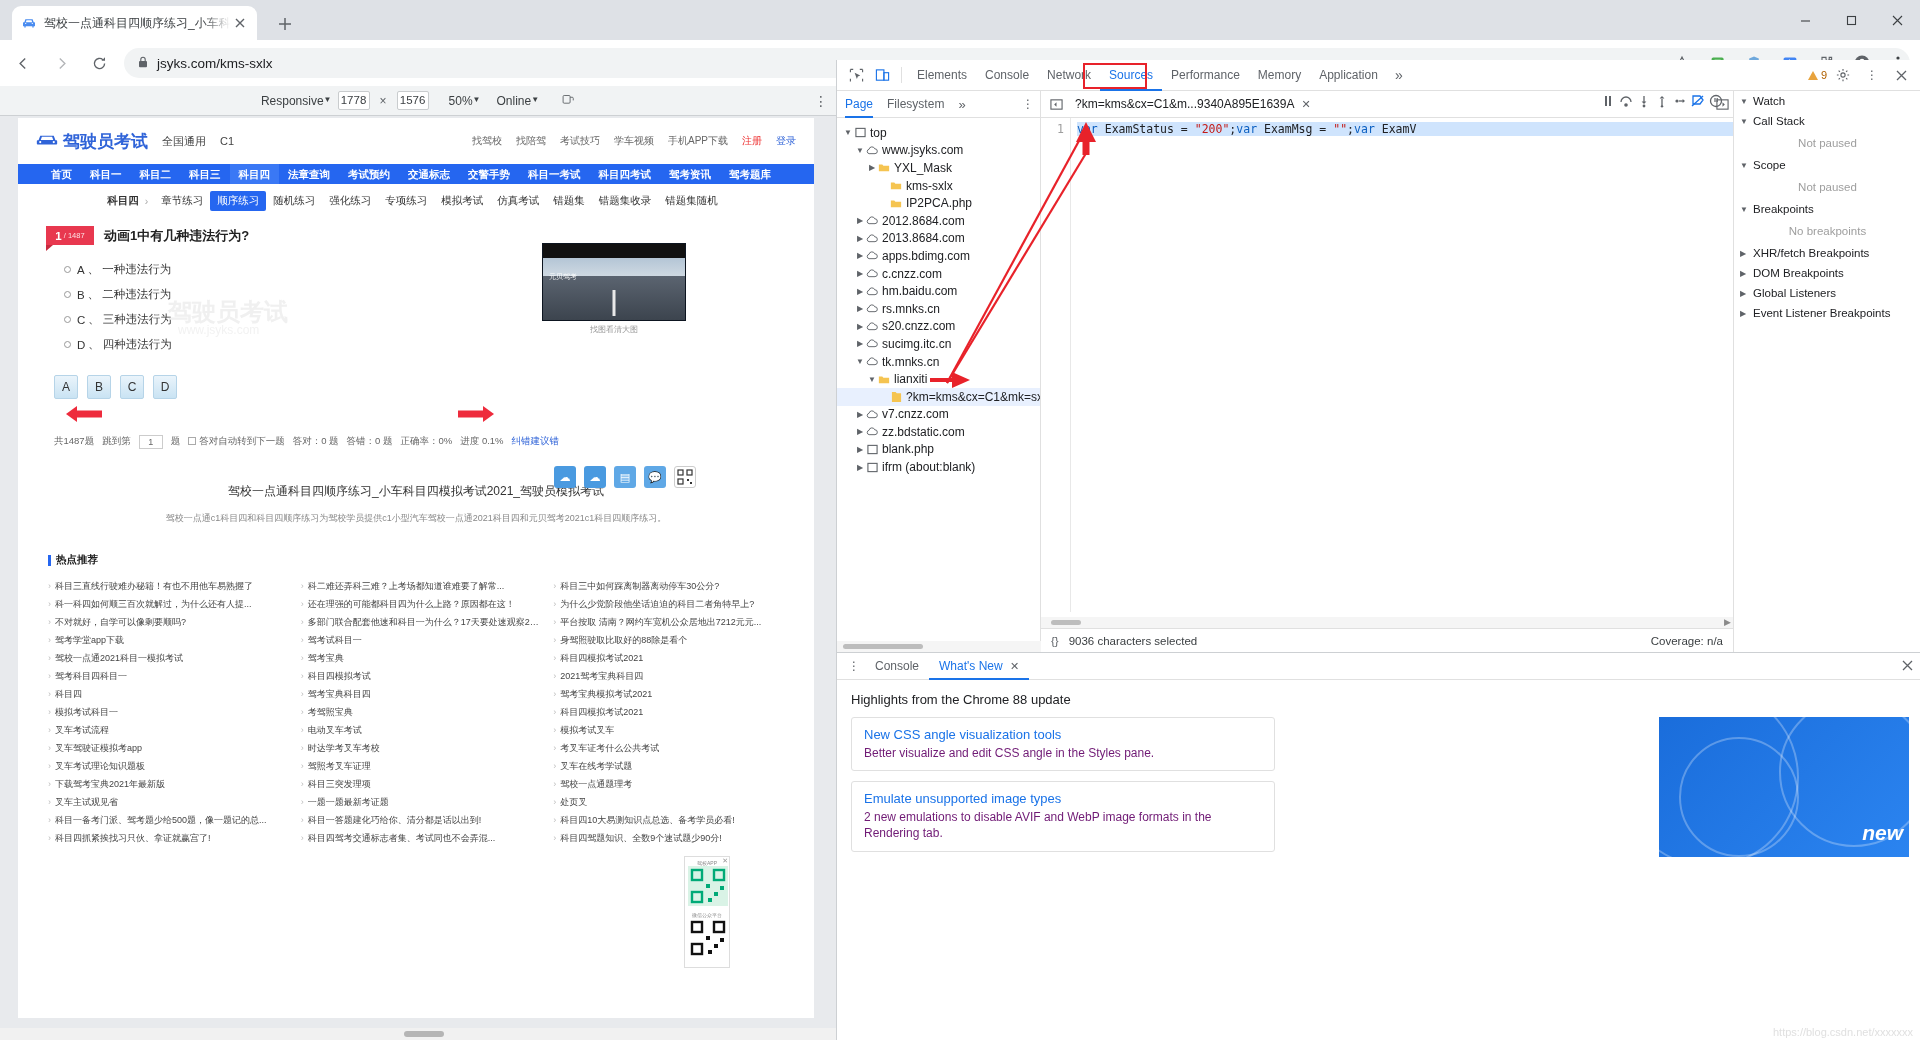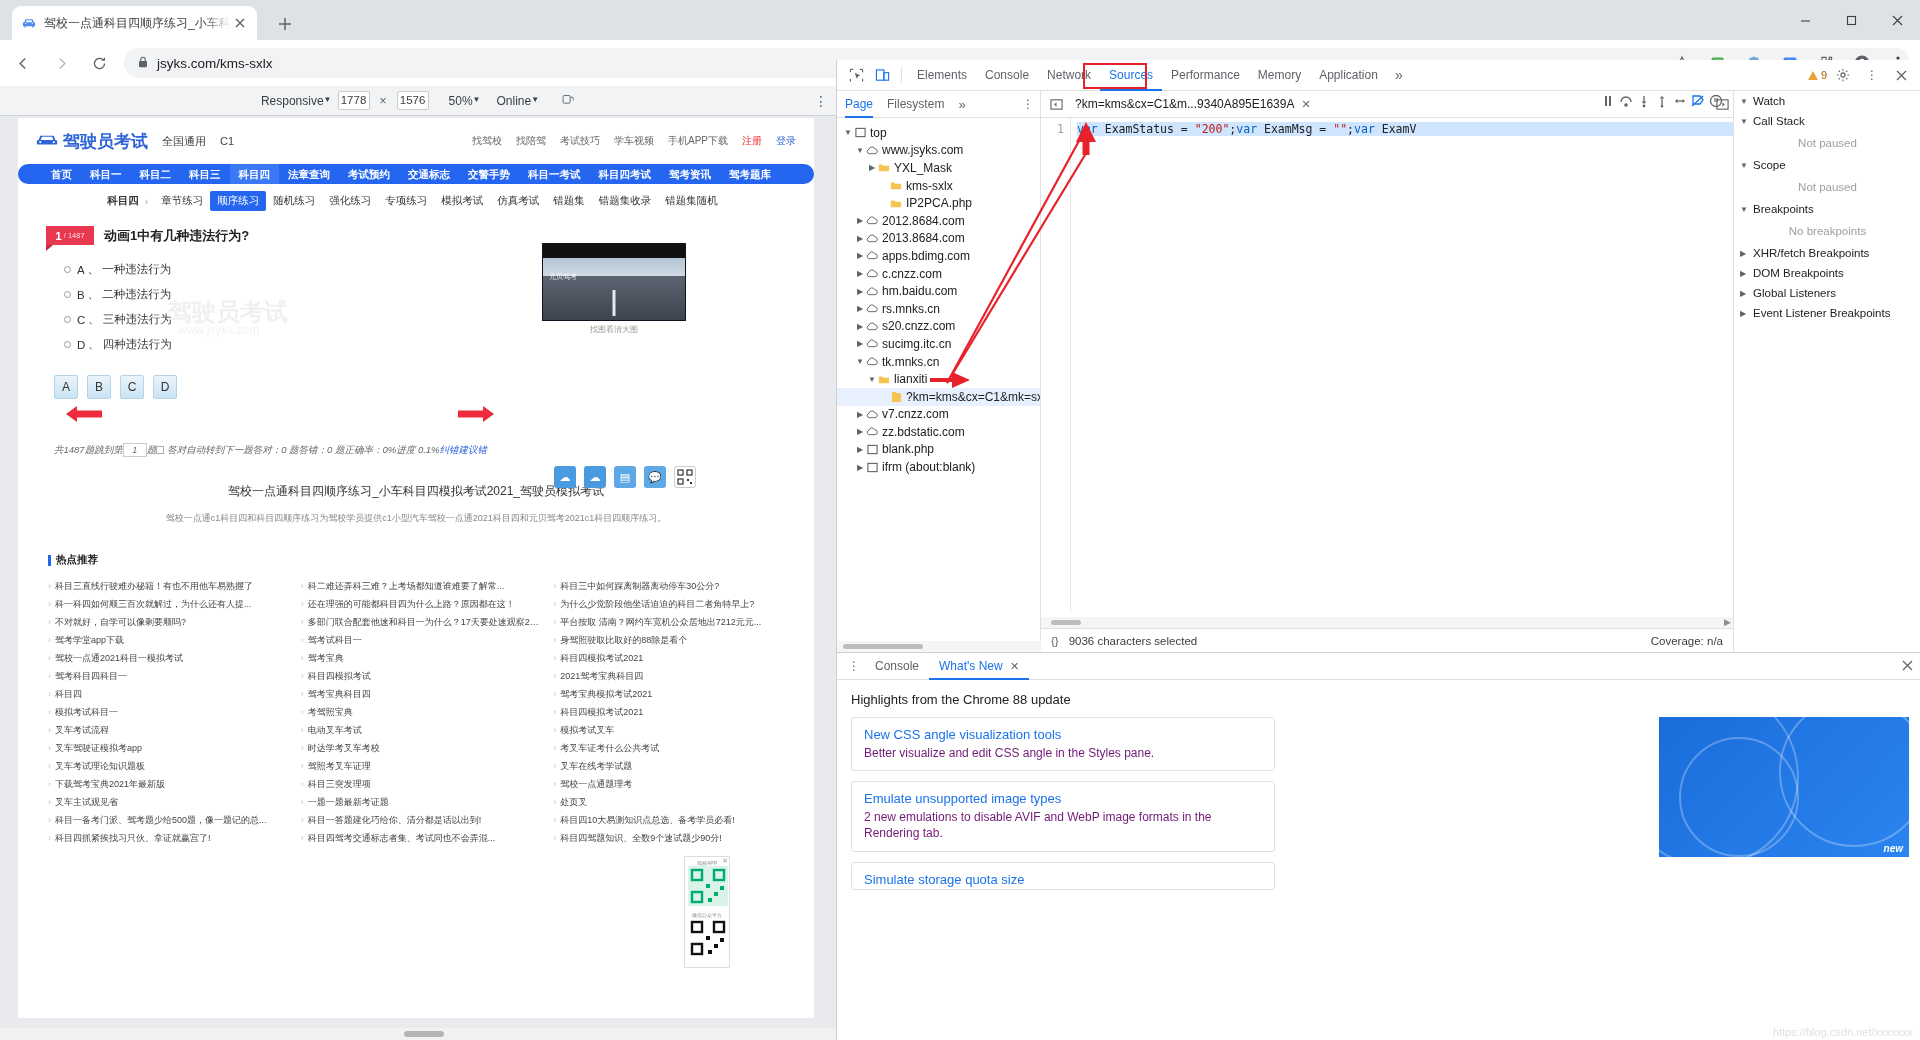--- a/index.html
+++ b/index.html
@@ -60,21 +60,21 @@
   
   .site-top { height:46px; display:flex; align-items:center; padding:0 18px; }
   .logo { display:flex; align-items:center; gap:5px; }
   .logo-text { color:#2f63d8; font-size:17px; font-weight:bold; font-family:"DejaVu Sans","Liberation Sans",sans-serif; }
   .logo-sub { font-size:11px; color:#444; margin-left:14px; }
   .logo-sub2 { font-size:11px; color:#444; margin-left:14px; }
   .top-links { margin-left:auto; display:flex; align-items:center; gap:14px; font-size:10px; color:#666; }
   .top-links .reg { color:#e33; }
   .top-links .login { color:#2f63d8; }
 
-  .nav { height:20px; background:#2566f0; display:flex; align-items:center; padding-left:24px; gap:0;border-radius:10px; }
+  .nav { height:20px; background:#2566f0; display:flex; align-items:center; padding-left:24px; gap:0; }
   .nav a { color:#fff; font-size:10.5px; font-weight:bold; padding:0 9px; line-height:20px; text-decoration:none; white-space:nowrap;}
   .nav a.on { background:#3a78f5; }
 
   .subnav { height:34px; display:flex; align-items:center; justify-content:center; gap:0; font-size:10.5px; color:#333; }
   .subnav .crumb { font-weight:bold; margin-right:6px; }
   .subnav .sep { color:#aaa; margin-right:6px; }
   .subnav a { color:#333; text-decoration:none; padding:3px 7px; }
   .subnav a.on { background:#2566f0; color:#fff; border-radius:2px; }
 
   .qwrap { position:relative; padding:8px 0 0 0; }
@@ -109,21 +109,21 @@
   .toolicons { position:absolute; right:118px; top:248px; display:flex; gap:8px; }
   .toolicons .ti { width:22px; height:22px; border-radius:3px; display:flex; align-items:center; justify-content:center;
     font-size:11px; color:#fff; }
   .ti.b1 { background:#4a9ae0; } .ti.b2 { background:#4a9ae0; } .ti.b3 { background:#5fa8e6; }
   .ti.b4 { background:#5fa8e6; } .ti.qr { background:#fff; border:1px solid #ccc; color:#333; }
 
   .arrows { position:relative; height:36px; }
   .arr-l { position:absolute; left:48px; top:6px; width:36px; height:18px; }
   .arr-r { position:absolute; left:440px; top:6px; width:36px; height:18px; }
 
-  .statsrow { display:flex; align-items:flex-end; font-size:9.5px; color:#666; padding-left:36px; height:22px;font-style:italic; }
+  .statsrow { display:flex; align-items:flex-start; font-size:9.5px; color:#666; padding-left:36px; gap:8px; height:22px; }
   .statsrow .numbox { width:24px; height:14px; border:1px solid #ccc; text-align:center; line-height:12px; font-size:9px; background:#fff;}
   .statsrow .chk { width:8px; height:8px; border:1px solid #aaa; display:inline-block; margin-right:3px; position:relative; top:1px;}
   .statsrow .link { color:#2f63d8; }
 
   .seo-title { text-align:center; font-size:12px; color:#333; margin-top:26px; }
   .seo-desc { text-align:center; font-size:9px; color:#888; margin-top:12px; }
 
   .hotrec { margin-top:28px; padding-left:30px; display:flex; align-items:center; gap:5px; }
   .hotrec .bar { width:3px; height:11px; background:#2566f0; }
   .hotrec .t { font-size:10.5px; font-weight:bold; color:#222; }
@@ -203,21 +203,21 @@
   .dr-tab { padding:0 10px; height:27px; line-height:27px; font-size:12px; color:#5f6368; }
   .dr-tab.sel { color:#1a73e8; box-shadow: inset 0 -2px 0 #1a73e8; }
   .dr-x { margin-left:4px; color:#5f6368; font-size:11px; }
   .dr-close { margin-left:auto; padding-right:8px; color:#5f6368; font-size:13px; }
   .wn-title { padding:12px 0 0 14px; font-size:13px; color:#202124; }
   .wn-card { margin:10px 0 0 14px; width:424px; border:1px solid #e0e0e0; border-radius:3px; padding:9px 12px; }
   .wn-h { color:#1a73e8; font-size:13px; }
   .wn-p { color:#701a75; font-size:12px; margin-top:3px; line-height:1.35; }
   .wn-video { position:absolute; right:12px; top:64px; width:250px; height:140px;
       background:linear-gradient(135deg,#1a6ddb,#2b84f0); overflow:hidden; }
-  .wn-video .cw { position:absolute; right:6px; bottom:3px; color:#fff; font-size:10px; font-weight:bold; font-style:italic;}
+  .wn-video .cw { position:absolute; right:6px; bottom:12px; color:#fff; font-size:21px; font-weight:bold; font-style:italic;}
   .wn-video .ring { position:absolute; border:2px solid rgba(255,255,255,.28); border-radius:50%; }
   .csdn { position:absolute; right:8px; bottom:2px; font-size:11px; color:#e0e0e0; }
 
   
   .anno { position:absolute; left:0; top:0; width:1920px; height:1040px; pointer-events:none; }
   .redbox { position:absolute; border:2px solid #e8222a; }
 </style>
 </head>
 <body>
 
@@ -973,23 +973,20 @@
       </div>
       <div class="wn-title">Highlights from the Chrome 88 update</div>
       <div class="wn-card">
         <div class="wn-h">New CSS angle visualization tools</div>
         <div class="wn-p">Better visualize and edit CSS angle in the Styles pane.</div>
       </div>
       <div class="wn-card">
         <div class="wn-h">Emulate unsupported image types</div>
         <div class="wn-p">2 new emulations to disable AVIF and WebP image formats in the Rendering tab.</div>
       </div>
-      <div class="wn-card" style="padding-bottom:2px">
-        <div class="wn-h">Simulate storage quota size</div>
-      </div>
       <div class="wn-video">
         <div class="ring" style="left:-40px;top:-30px;width:180px;height:180px"></div>
         <div class="ring" style="left:20px;top:20px;width:120px;height:120px"></div>
         <div class="ring" style="left:120px;top:-20px;width:150px;height:150px"></div>
         <div class="cw">new</div>
       </div>
       <div class="csdn">https://blog.csdn.net/xxxxxxx</div>
     </div>
   </div>
 

